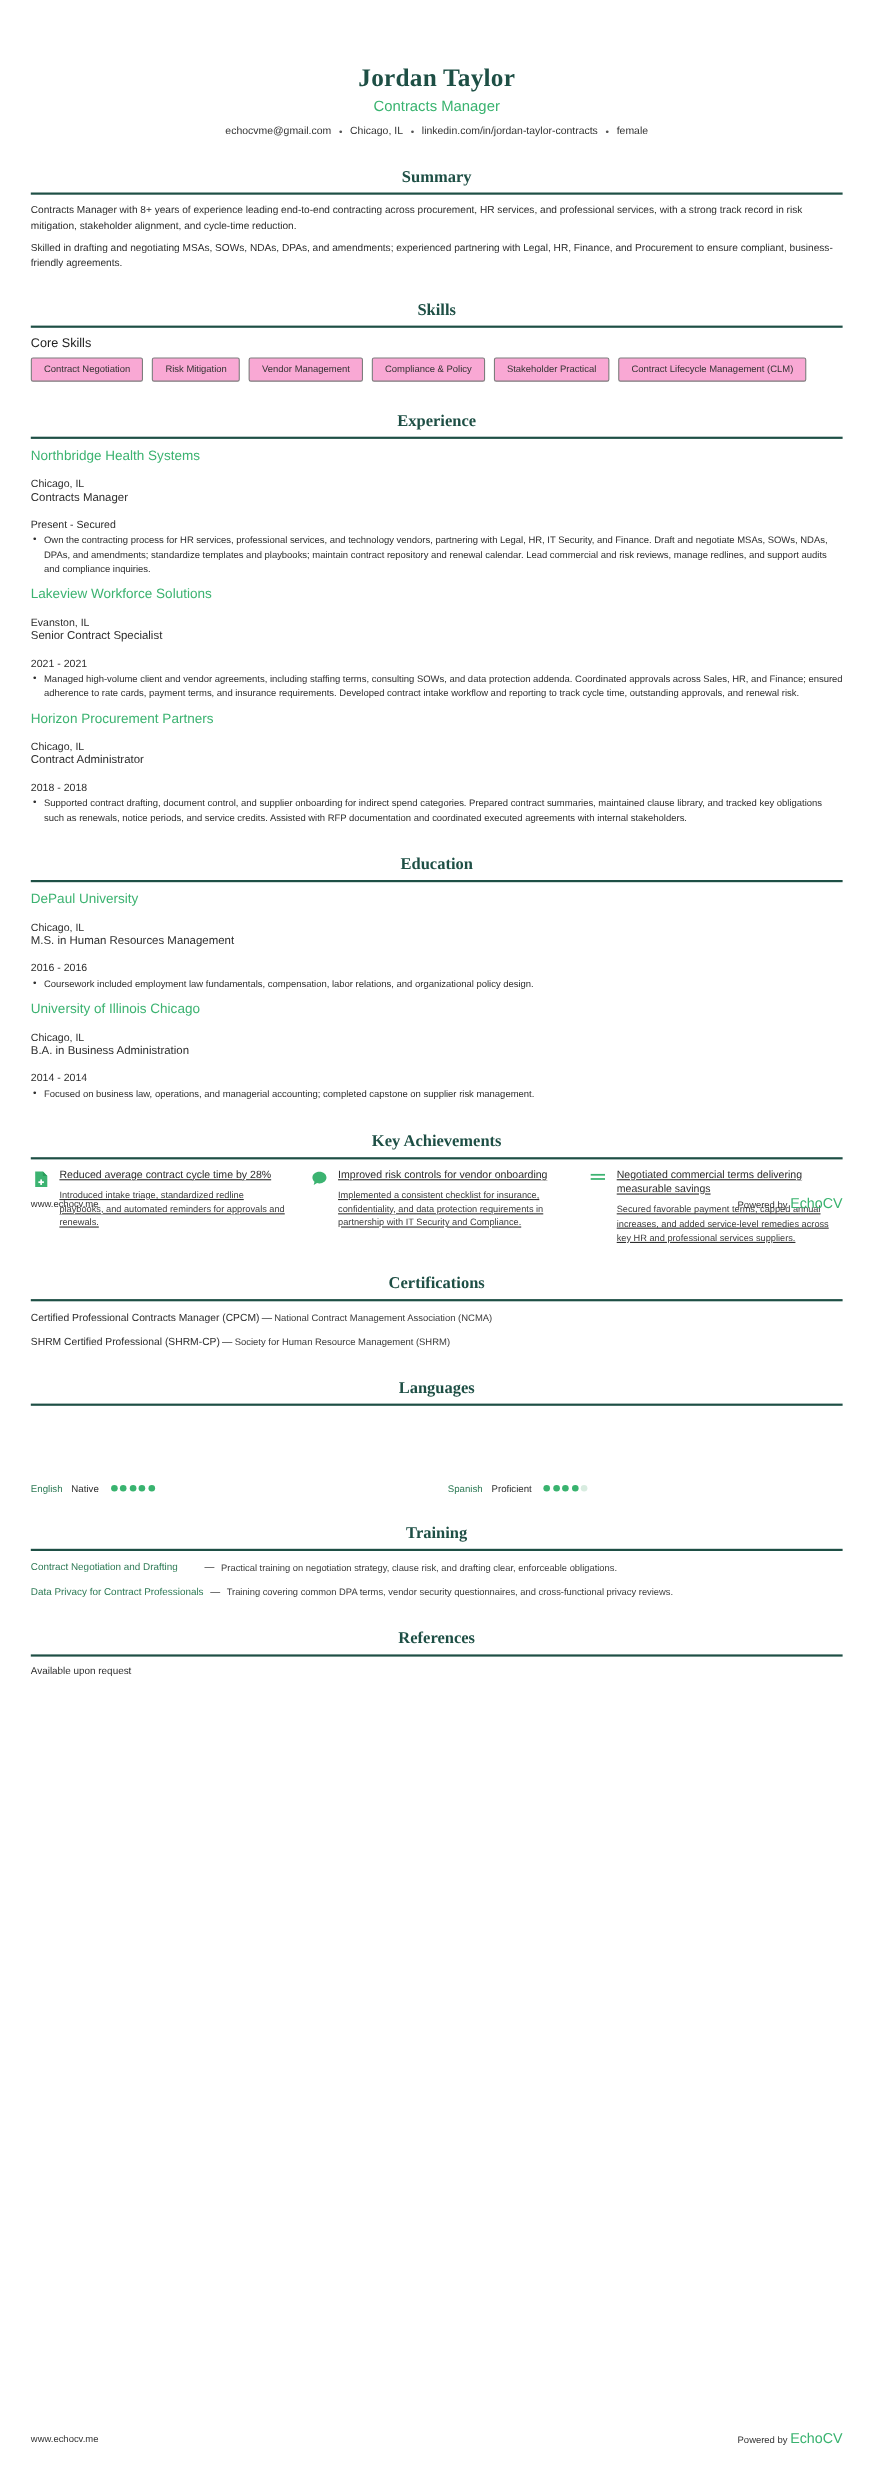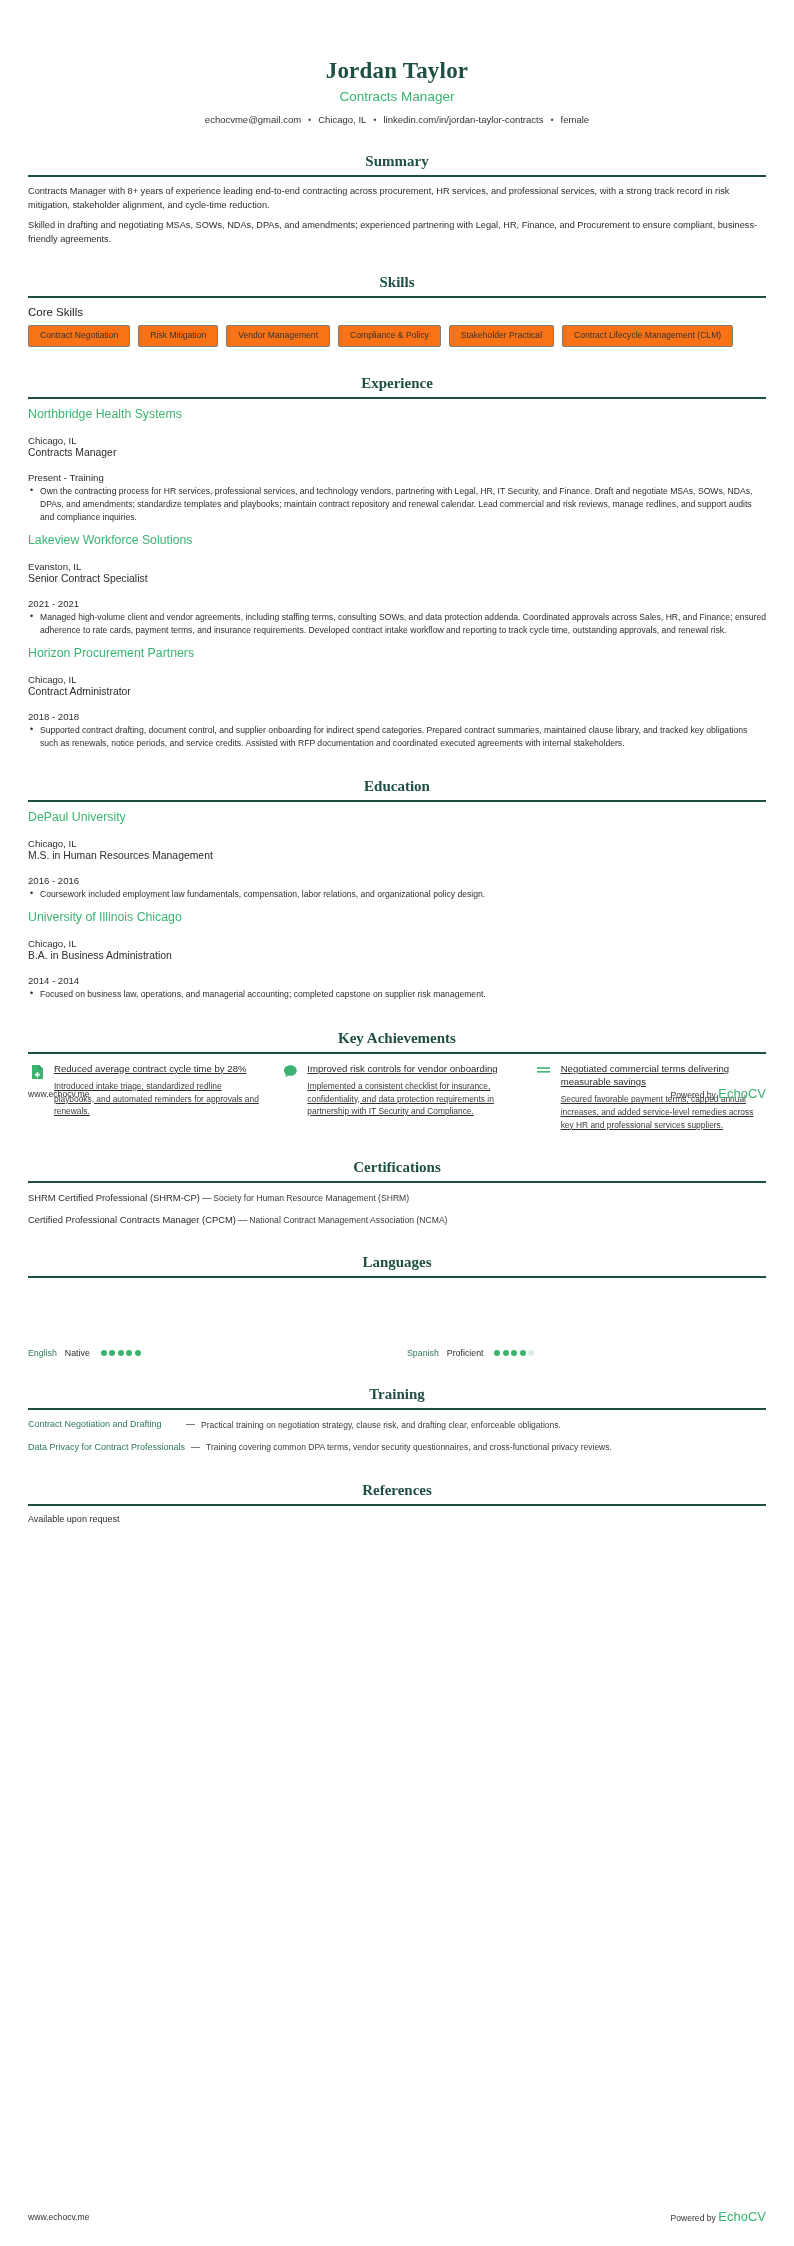--- a/index.html
+++ b/index.html
@@ -81,21 +81,21 @@
     color: #222;
     margin-bottom: 7px;
   }
   .chips { display:flex; flex-wrap:wrap; gap: 8px; }
   .chip {
     border: 1px solid #7d7d7d;
     border-radius: 2px;
     padding: 5px 11px;
     font-size: 8.6px;
     color: #333;
-    background: #f97316;
+    background: #f9a8d4;
     line-height: 1.1;
     white-space: nowrap;
   }
 
   
   .entry { margin-bottom: 9px; }
   .entry-row {
     display:flex;
     justify-content: space-between;
     align-items: baseline;
@@ -287,21 +287,21 @@
       <div class="sec-title">Experience</div>
       <div class="sec-rule"></div>
 
       <div class="entry">
         <div class="entry-row">
           <span class="entry-org">Northbridge Health Systems</span>
           <span class="entry-loc">Chicago, IL</span>
         </div>
         <div class="entry-row">
           <span class="entry-role">Contracts Manager</span>
-          <span class="entry-dates">Present - Training</span>
+          <span class="entry-dates">Present - Secured</span>
         </div>
         <ul class="bullets">
           <li>Own the contracting process for HR services, professional services, and technology vendors, partnering with Legal, HR, IT Security, and Finance. Draft and negotiate MSAs, SOWs, NDAs, DPAs, and amendments; standardize templates and playbooks; maintain contract repository and renewal calendar. Lead commercial and risk reviews, manage redlines, and support audits and compliance inquiries.</li>
         </ul>
       </div>
 
       <div class="entry">
         <div class="entry-row">
           <span class="entry-org">Lakeview Workforce Solutions</span>
           <span class="entry-loc">Evanston, IL</span>
@@ -408,24 +408,24 @@
           </div>
         </div>
 
       </div>
     </div>
 
     <div class="section">
       <div class="sec-title">Certifications</div>
       <div class="sec-rule"></div>
       <div class="cert">
+        <span class="cert-name">Certified Professional Contracts Manager (CPCM)</span><span class="cert-dash">—</span><span class="cert-issuer">National Contract Management Association (NCMA)</span>
+      </div>
+      <div class="cert">
         <span class="cert-name">SHRM Certified Professional (SHRM-CP)</span><span class="cert-dash">—</span><span class="cert-issuer">Society for Human Resource Management (SHRM)</span>
-      </div>
-      <div class="cert">
-        <span class="cert-name">Certified Professional Contracts Manager (CPCM)</span><span class="cert-dash">—</span><span class="cert-issuer">National Contract Management Association (NCMA)</span>
       </div>
     </div>
 
     <div class="section">
       <div class="sec-title">Languages</div>
       <div class="sec-rule"></div>
       <div style="height:58px"></div>
       <div class="lang-grid">
         <div class="lang">
           <span class="lang-name">English</span>

